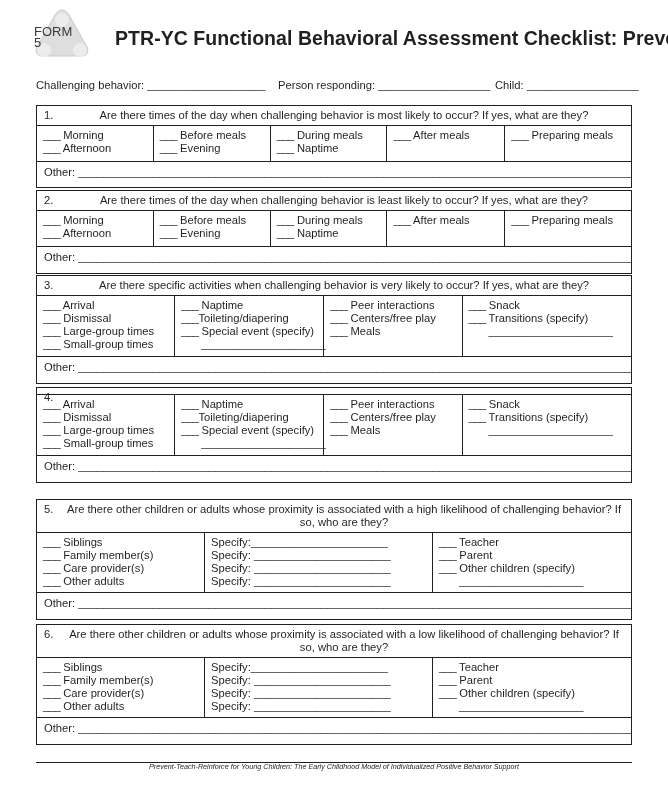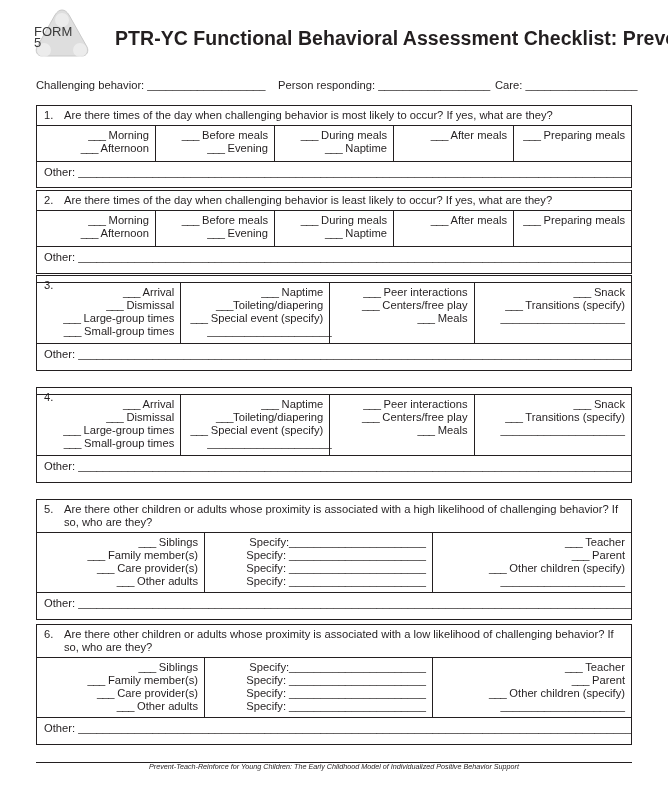--- a/index.html
+++ b/index.html
@@ -13,23 +13,23 @@
   .form-badge .l1 { top: 16px; }
   .form-badge .l2 { top: 27px; }
   .title { position: absolute; left: 115px; top: 27px; font-family: "Liberation Sans", sans-serif; font-weight: bold; font-size: 19.5px; color: #231f20; letter-spacing: 0.05px; white-space: nowrap; }
 
   .meta { position: absolute; top: 79px; left: 36px; width: 596px; height: 14px; font-family: "Liberation Sans", sans-serif; font-size: 11.2px; white-space: nowrap; }
   .meta span { position: absolute; top: 0; }
 
   .section { position: absolute; left: 36px; width: 596px; border: 1.3px solid #231f20; font-family: "Liberation Sans", sans-serif; font-size: 11.2px; line-height: 13px; }
   .q { border-bottom: 1.3px solid #231f20; padding: 3px 7px 3px 7px; position: relative; }
   .q .num { position: absolute; left: 7px; }
-  .q .txt { display: block; padding-left: 20px; }
+  .q .txt { display: block; padding-left: 20px; text-align: center; }
   .opts { display: flex; border-bottom: 1.3px solid #231f20; }
-  .col { border-right: 1.3px solid #231f20; padding: 3px 6px 3px 6px; text-align: right; }
+  .col { border-right: 1.3px solid #231f20; padding: 3px 18px 3px 6px; }
   .col:last-child { border-right: none; }
   .item { white-space: nowrap; display: block; }
   .blank { letter-spacing: -0.5px; }
   .other { padding: 4px 7px 5px 7px; white-space: nowrap; overflow: hidden; }
   .spec-line { display: block; margin-left: 20px; white-space: nowrap; }
 
   .footer { position: absolute; left: 36px; top: 762px; width: 596px; border-top: 1px solid #231f20; text-align: center; font-family: "Liberation Sans", sans-serif; font-size: 7.2px; line-height: 8.4px; color: #231f20; }
   .footer .it { font-style: italic; }
 </style>
 </head>
@@ -45,21 +45,21 @@
     </svg>
     <div class="lbl l1">FORM</div>
     <div class="lbl l2">5</div>
   </div>
   <div class="title">PTR-YC Functional Behavioral Assessment Checklist: Prevent</div>
 </div>
 
 <div class="meta">
   <span style="left:242px;">Person responding: __________________</span>
   <span style="left:0;">Challenging behavior: ___________________</span>
-  <span style="left:459px;">Care: __________________</span>
+  <span style="left:459px;">Child: __________________</span>
 </div>
 
 <div class="section" style="top:105px;">
   <div class="q">
     <span class="num">1.</span>
     <span class="txt">Are there times of the day when challenging behavior is most likely to occur? If yes, what are they?</span>
   </div>
   <div class="opts" style="height:36px;">
     <div class="col" style="width:119px;">
       <span class="item"><span class="blank">___</span> <span>Morning</span></span>
@@ -107,20 +107,21 @@
     <div class="col" style="flex:1;">
       <span class="item"><span class="blank">___</span> <span>Preparing meals</span></span>
     </div>
   </div>
   <div class="other" style="height:26px;">Other: _______________________________________________________________________________________________</div>
 </div>
 
 <div class="section" style="top:275px;">
   <div class="q">
     <span class="num">3.</span>
+    <span class="txt">Are there specific activities when challenging behavior is very likely to occur? If yes, what are they?</span>
   </div>
   <div class="opts" style="height:61px;">
     <div class="col" style="width:149px;">
       <span class="item"><span class="blank">___</span> <span>Arrival</span></span>
       <span class="item"><span class="blank">___</span> <span>Dismissal</span></span>
       <span class="item"><span class="blank">___</span> <span>Large-group times</span></span>
       <span class="item"><span class="blank">___</span> <span>Small-group times</span></span>
     </div>
     <div class="col" style="width:149px;">
       <span class="item"><span class="blank">___</span> <span>Naptime</span></span>

